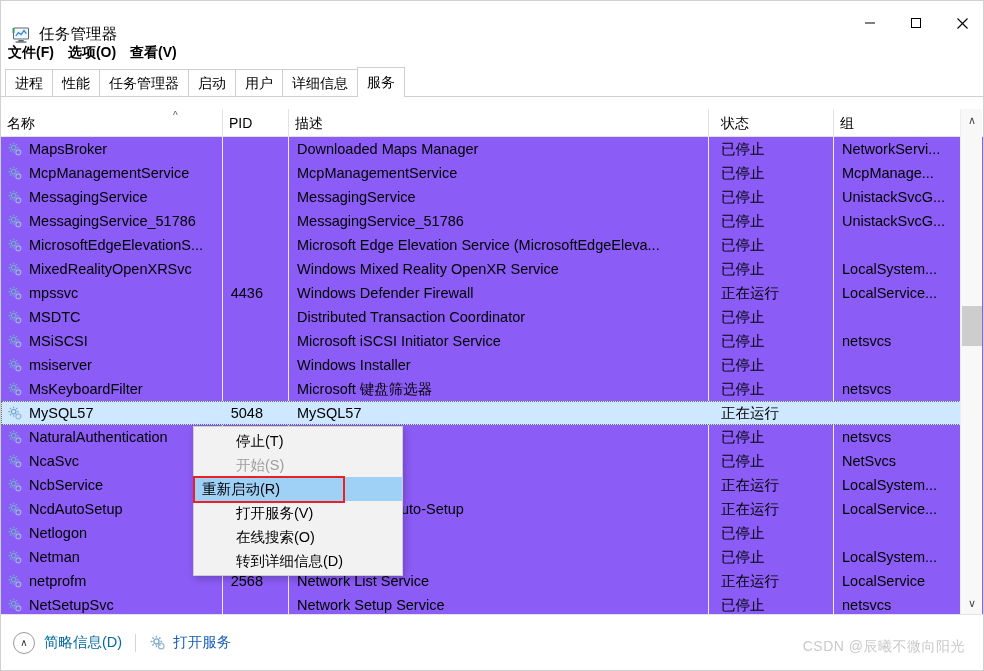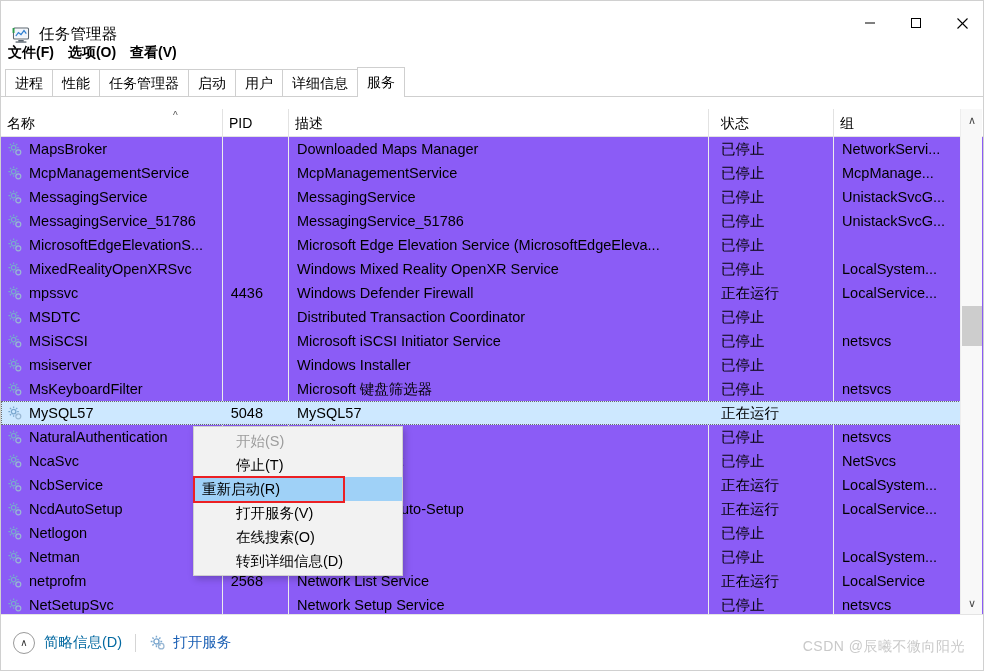--- a/index.html
+++ b/index.html
@@ -603,22 +603,22 @@
       </div>
   </div>
 
   <div class="vscroll">
     <div class="sb-btn sb-up">∧</div>
     <div class="sb-thumb" style="top:197px; height:40px;"></div>
     <div class="sb-btn sb-dn">∨</div>
   </div>
 
   <div class="ctxmenu" id="ctxmenu">
+      <div class="ctxitem">停止(T)</div>
       <div class="ctxitem disabled">开始(S)</div>
-      <div class="ctxitem">停止(T)</div>
       <div class="ctxitem hilite">重新启动(R)</div>
       <div class="ctxitem">打开服务(V)</div>
       <div class="ctxitem">在线搜索(O)</div>
       <div class="ctxitem">转到详细信息(D)</div>
     </div>
   <div class="redbox"></div>
 
   <div class="statusbar">
     <div class="chev-circle">∧</div>
     <span class="sb-label">简略信息(D)</span>

